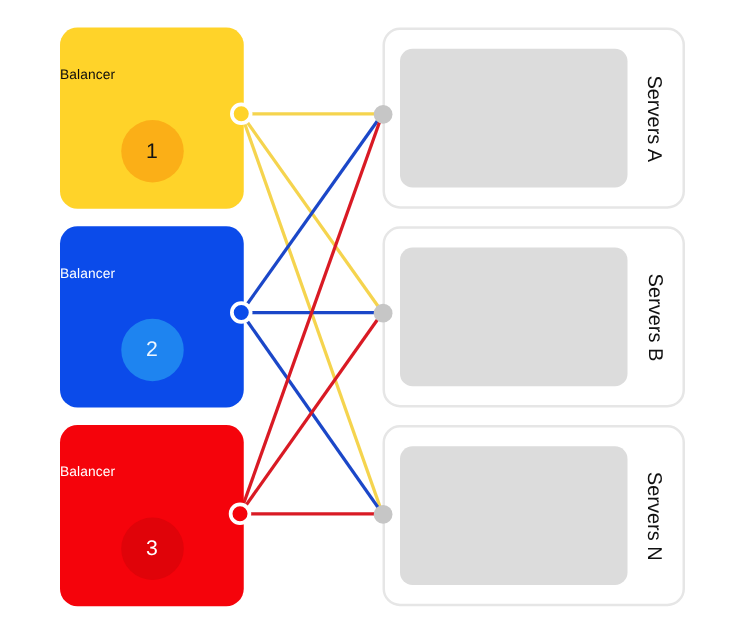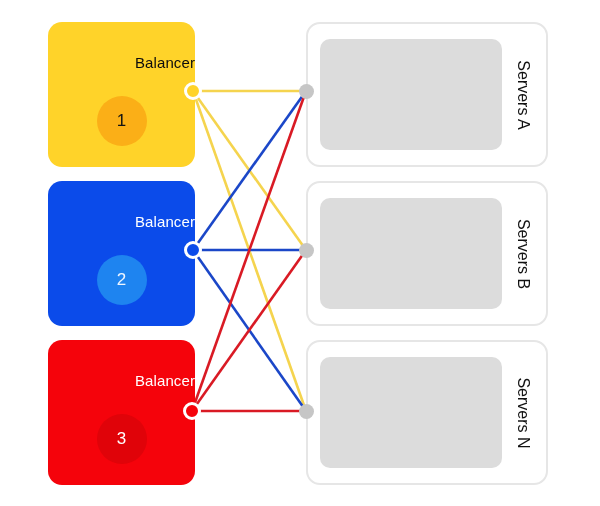--- a/index.html
+++ b/index.html
@@ -32,22 +32,22 @@
     width: 147px;
     height: 145px;
     border-radius: 14px;
     box-sizing: border-box;
   }
   .balancer-title {
     position: absolute;
     top: 32px;
     left: 0;
     width: 100%;
-    text-align: right;
-    font-size: 15px;
+    text-align: left;
+    font-size: 11px;
     letter-spacing: 0.1px;
   }
   .balancer-badge {
     position: absolute;
     left: 50%;
     top: 74px;
     transform: translateX(-50%);
     width: 50px;
     height: 50px;
     border-radius: 50%;

